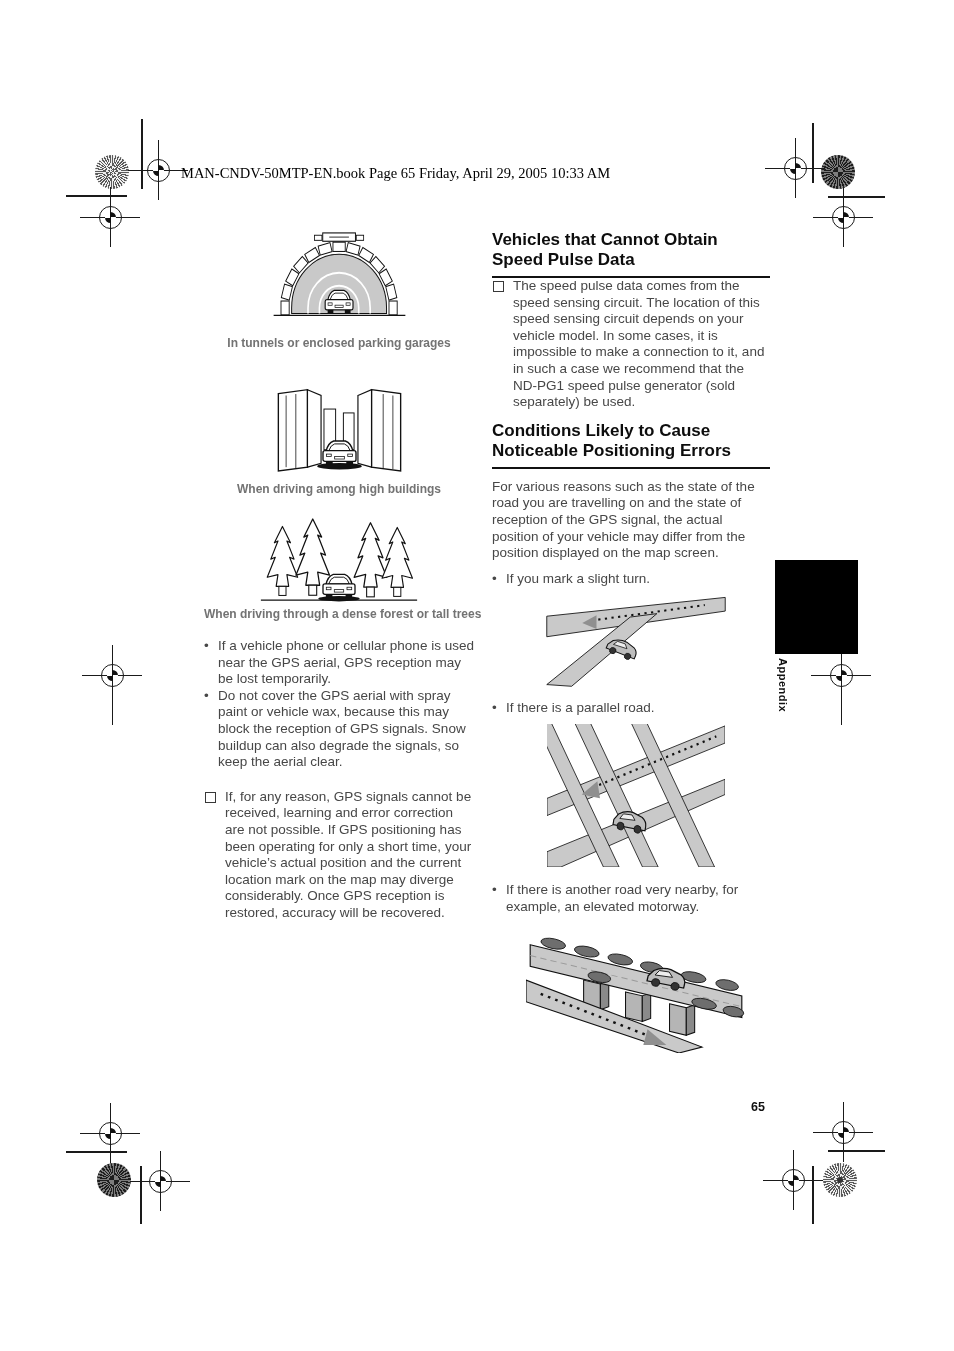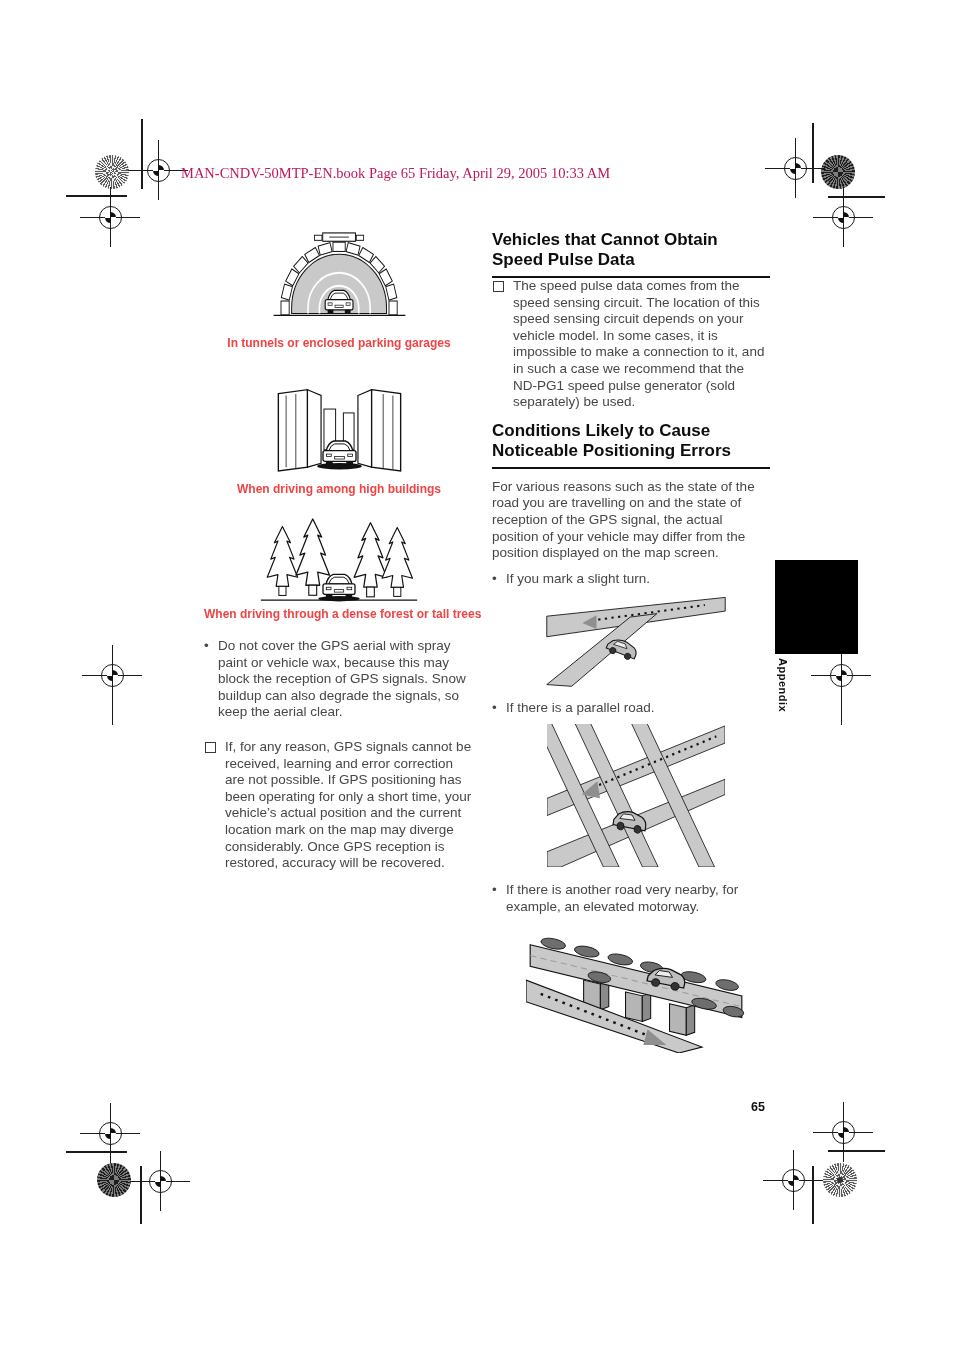--- a/index.html
+++ b/index.html
@@ -17,29 +17,29 @@
   .pinwheel{position:absolute;width:34px;height:34px;border-radius:50%;
             background:repeating-conic-gradient(#5a5a5a 0deg 5deg,#efefef 5deg 10deg);}
   .pinwheel.dark{background:repeating-conic-gradient(#1e1e1e 0deg 6deg,#7d7d7d 6deg 12deg);}
   .pinwheel.dot::after{content:"";position:absolute;left:50%;top:50%;width:6px;height:6px;margin:-3px;
             border-radius:50%;background:#333;}
   .tick-h{position:absolute;height:1.5px;background:#1a1a1a;}
   .tick-v{position:absolute;width:1.5px;background:#1a1a1a;}
 
   
   .doc-header{position:absolute;left:181px;top:165px;font-family:"Liberation Serif","DejaVu Serif",serif;
-              font-size:14.5px;color:#be185d;white-space:nowrap;}
+              font-size:14.5px;color:#000000;white-space:nowrap;}
 
   
   .col-left{position:absolute;left:204px;top:232px;width:270px;}
   .col-right{position:absolute;left:492px;top:230px;width:278px;}
 
   .figure{text-align:center;}
   .figure svg{display:inline-block;}
-  .fig-caption{font-size:12px;font-weight:bold;color:#ef4444;text-align:center;white-space:nowrap;line-height:15px;}
+  .fig-caption{font-size:12px;font-weight:bold;color:#737373;text-align:center;white-space:nowrap;line-height:15px;}
 
   h2.sect{font-size:17px;line-height:20px;font-weight:bold;color:#0d0d0d;margin:0 0 0 0;
           padding-bottom:6px;border-bottom:2px solid #111;letter-spacing:0;}
   .body-txt{font-size:13.5px;line-height:16.6px;color:#474747;}
 
   .note-item{display:flex;align-items:flex-start;}
   .note-marker{flex:0 0 auto;width:9px;height:9px;border:1.6px solid #383838;margin:3px 9px 0 1px;}
   .note-body{flex:1 1 auto;}
 
   .bullet-item{display:flex;align-items:flex-start;}
@@ -254,20 +254,23 @@
         <ellipse cx="85" cy="85.5" rx="22" ry="2.8" fill="#111"></ellipse>
         <g transform="translate(67,57)">
             <use href="#car-front"></use>
           </g>
       </svg>
       <div class="fig-caption" style="margin-top:0;">When driving through a dense forest or tall trees</div>
     </div>
 
     <div class="body-txt" style="margin-top:16px;">
       <div class="bullet-item">
+        <div class="note-body">If a vehicle phone or cellular phone is used near the GPS aerial, GPS reception may be lost temporarily.</div>
+      </div>
+      <div class="bullet-item">
         <div class="note-body">Do not cover the GPS aerial with spray paint or vehicle wax, because this may block the reception of GPS signals. Snow buildup can also degrade the signals, so keep the aerial clear.</div>
       </div>
     </div>
 
     <div class="body-txt note-item" style="margin-top:18px;">
       <div class="note-marker"></div>
       <div class="note-body">If, for any reason, GPS signals cannot be received, learning and error correction are not possible. If GPS positioning has been operating for only a short time, your vehicle’s actual position and the current location mark on the map may diverge considerably. Once GPS reception is restored, accuracy will be recovered.</div>
     </div>
   </div>
 

